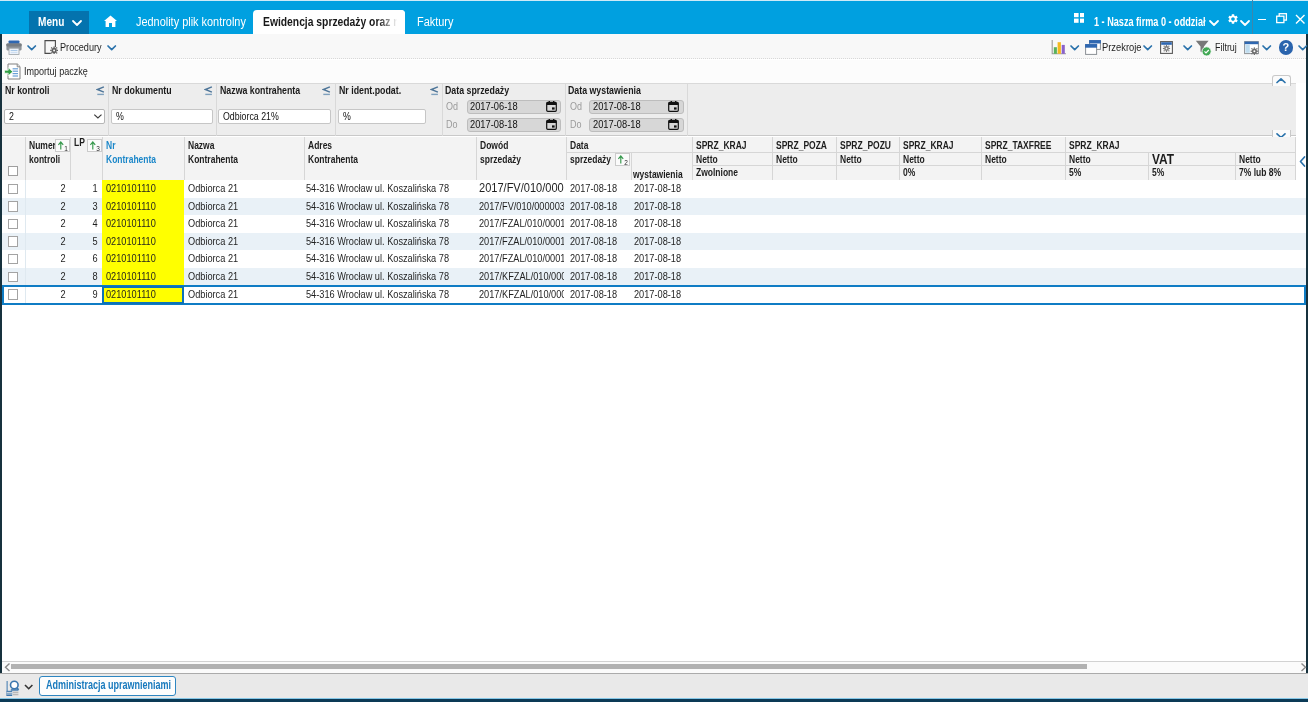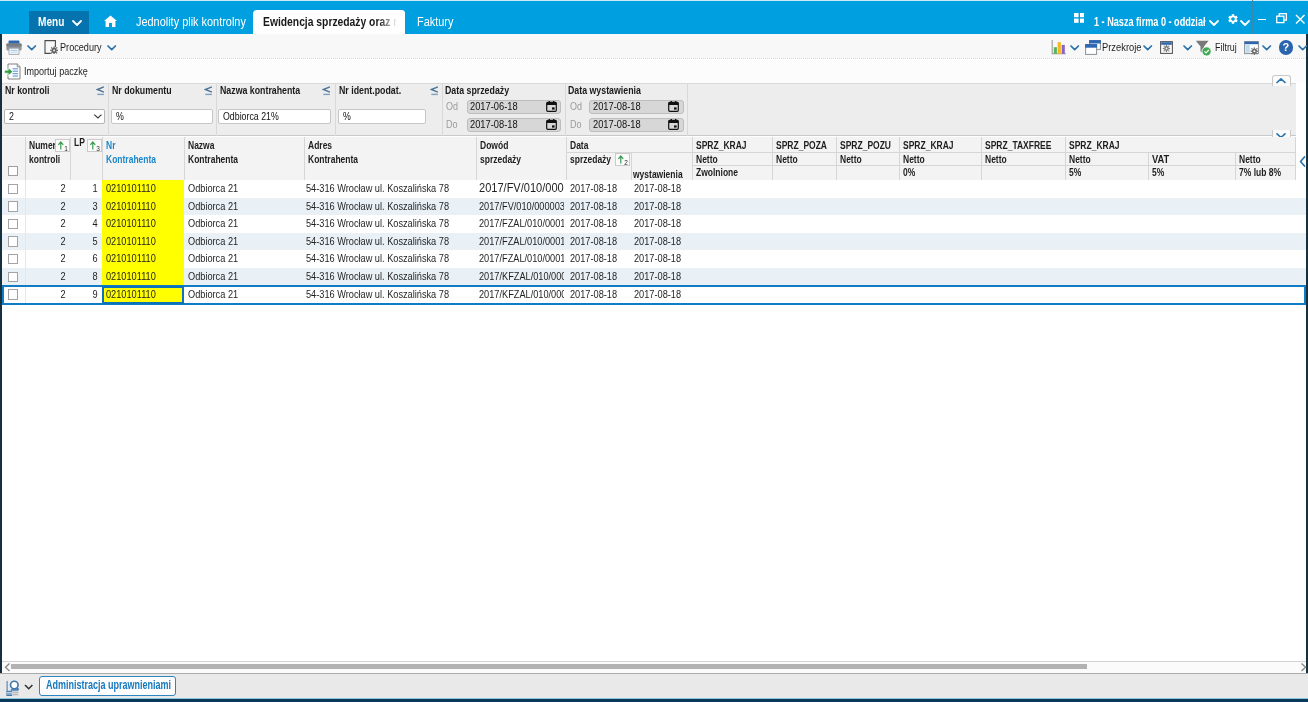--- a/index.html
+++ b/index.html
@@ -327,21 +327,21 @@
 <div class="ab" style="left:839.5px;top:138.5px;height:13.5px;line-height:13.5px;font-size:10px;color:#1d1d1d"><span class="tx b s85">SPRZ_POZU</span></div>
 <div class="ab" style="left:839.5px;top:152.5px;height:13.5px;line-height:13.5px;font-size:10px;color:#1d1d1d"><span class="tx b s85">Netto</span></div>
 <div class="ab" style="left:902.5px;top:138.5px;height:13.5px;line-height:13.5px;font-size:10px;color:#1d1d1d"><span class="tx b s85">SPRZ_KRAJ</span></div>
 <div class="ab" style="left:902.5px;top:152.5px;height:13.5px;line-height:13.5px;font-size:10px;color:#1d1d1d"><span class="tx b s85">Netto</span></div>
 <div class="ab" style="left:902.5px;top:165.8px;height:13.5px;line-height:13.5px;font-size:10px;color:#1d1d1d"><span class="tx b s85">0%</span></div>
 <div class="ab" style="left:985px;top:138.5px;height:13.5px;line-height:13.5px;font-size:10px;color:#1d1d1d"><span class="tx b s85">SPRZ_TAXFREE</span></div>
 <div class="ab" style="left:985px;top:152.5px;height:13.5px;line-height:13.5px;font-size:10px;color:#1d1d1d"><span class="tx b s85">Netto</span></div>
 <div class="ab" style="left:1069px;top:138.5px;height:13.5px;line-height:13.5px;font-size:10px;color:#1d1d1d"><span class="tx b s85">SPRZ_KRAJ</span></div>
 <div class="ab" style="left:1069px;top:152.5px;height:13.5px;line-height:13.5px;font-size:10px;color:#1d1d1d"><span class="tx b s85">Netto</span></div>
 <div class="ab" style="left:1069px;top:165.8px;height:13.5px;line-height:13.5px;font-size:10px;color:#1d1d1d"><span class="tx b s85">5%</span></div>
-<div class="ab" style="left:1151.5px;top:152.5px;height:31px;line-height:13.5px;font-size:11px;color:#1d1d1d"><span class="tx b s85">VAT</span></div>
+<div class="ab" style="left:1151.5px;top:152.5px;height:31px;line-height:13.5px;font-size:14px;color:#1d1d1d"><span class="tx b s85">VAT</span></div>
 <div class="ab" style="left:1151.5px;top:165.8px;height:13.5px;line-height:13.5px;font-size:10px;color:#1d1d1d"><span class="tx b s85">5%</span></div>
 <div class="ab" style="left:1239px;top:152.5px;height:13.5px;line-height:13.5px;font-size:10px;color:#1d1d1d"><span class="tx b s85">Netto</span></div>
 <div class="ab" style="left:1239px;top:165.8px;height:13.5px;line-height:13.5px;font-size:10px;color:#1d1d1d"><span class="tx b s85">7% lub 8%</span></div>
 <div class="ab" style="left:54.5px;top:138.5px;width:15px;height:13.5px;background:#fbfbfb;border:1px solid #cbcbcb"></div>
 <svg class="ab" width="15" height="13" style="left:54.5px;top:138.5px" viewBox="0 0 15 13">
     <path d="M5.8 10.6 V3.4 M3.4 5.9 L5.8 3 L8.2 5.9" stroke="#35984b" stroke-width="1.15" fill="none"></path>
     <text x="9.2" y="12.2" font-size="6.5" fill="#2a2a2a" font-family="Liberation Sans">1</text>
   </svg>
 <div class="ab" style="left:86.5px;top:138.5px;width:15px;height:13.5px;background:#fbfbfb;border:1px solid #cbcbcb"></div>
 <svg class="ab" width="15" height="13" style="left:86.5px;top:138.5px" viewBox="0 0 15 13">

